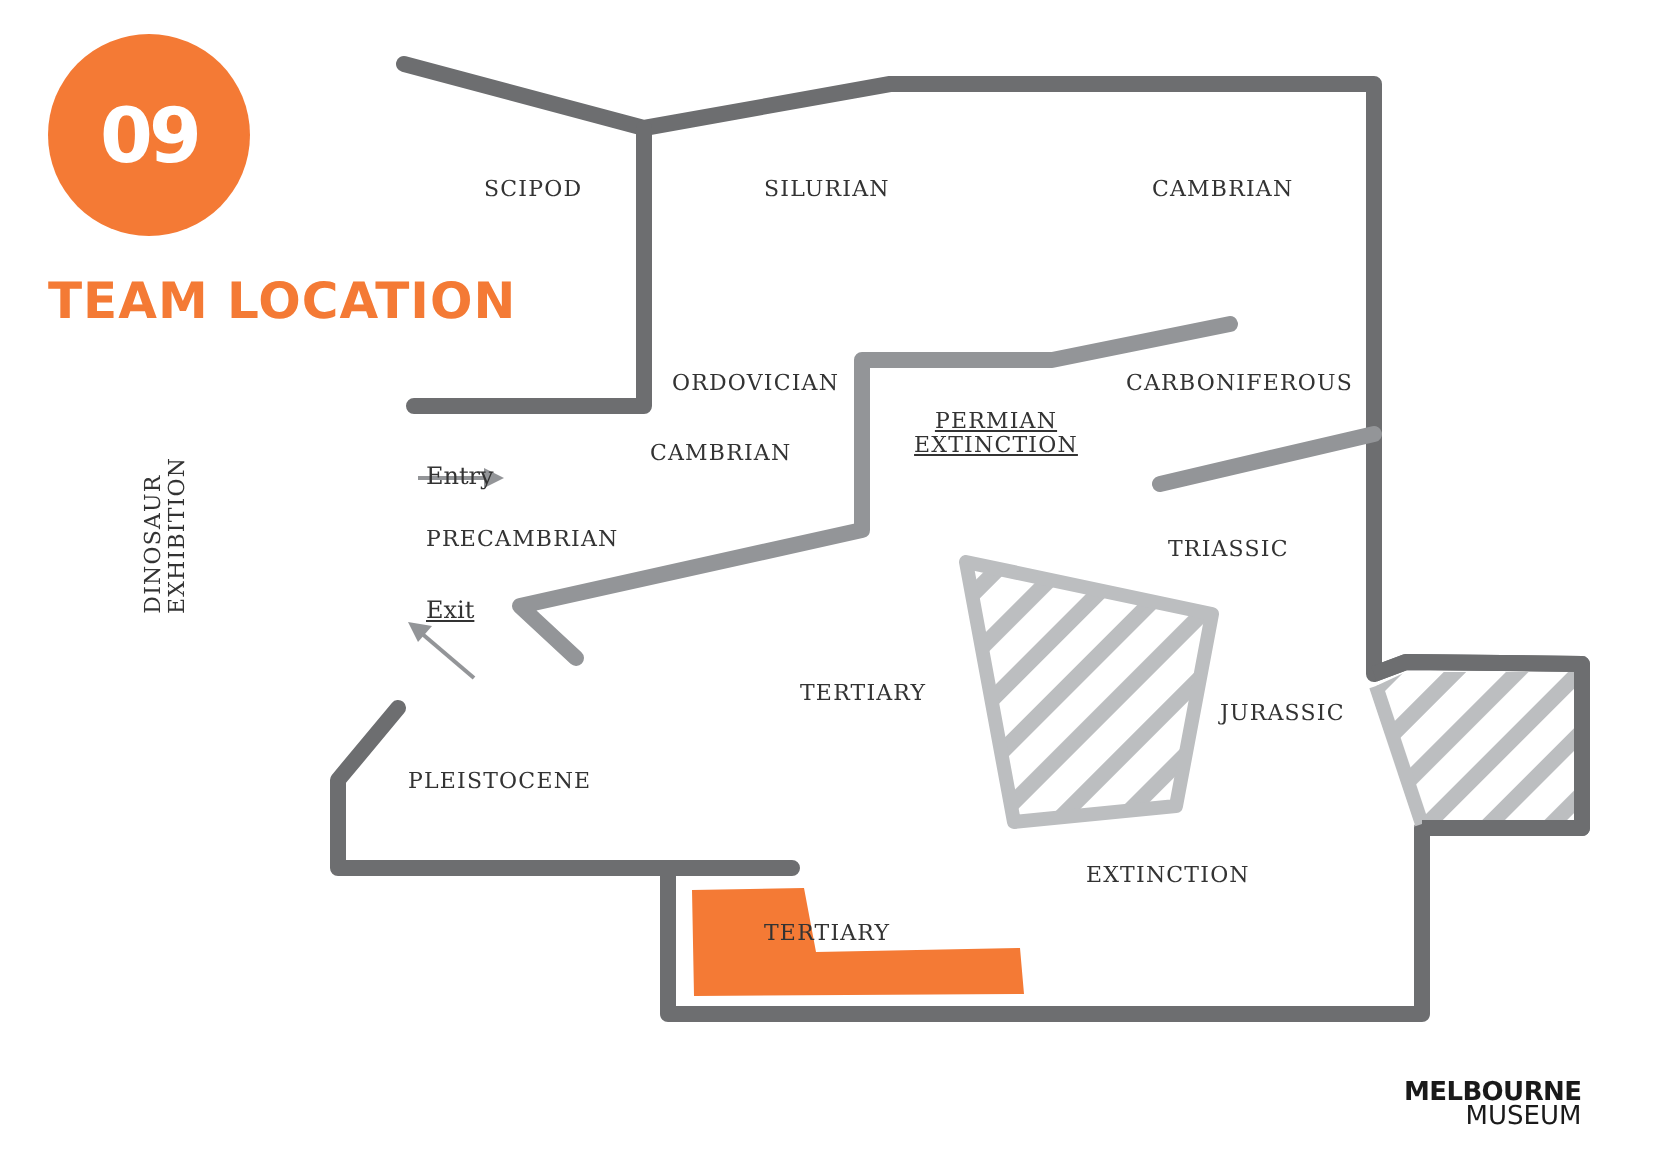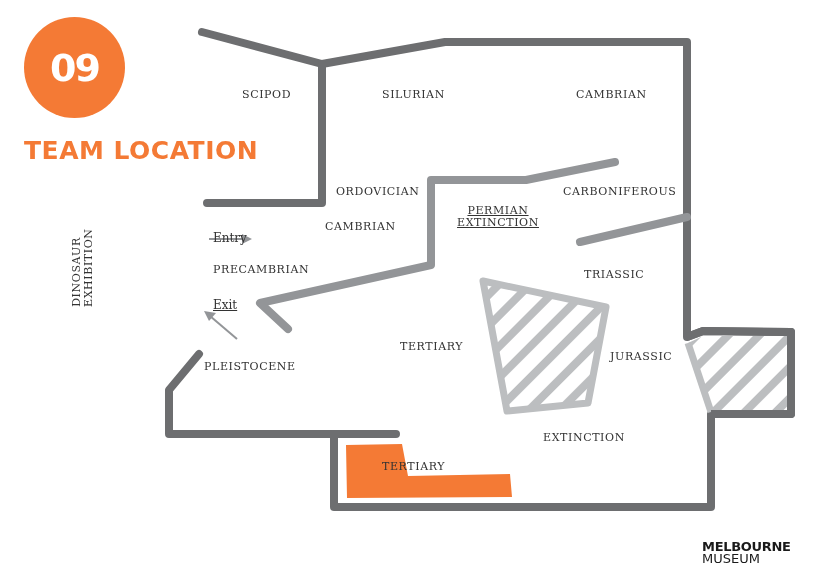--- a/index.html
+++ b/index.html
@@ -5,21 +5,21 @@
   html, body { margin:0; padding:0; background:#ffffff; }
   body { width:838px; height:576px; position:relative; overflow:hidden; font-family:"DejaVu Serif", serif; }
   .badge { position:absolute; left:24px; top:17px; width:101px; height:101px; border-radius:50%; background:#f47a35; display:flex; align-items:center; justify-content:center; }
   .badge span { color:#fff; font-family:"DejaVu Sans", sans-serif; font-weight:bold; font-size:38px; letter-spacing:-2px;text-align:center; }
   .team { position:absolute; left:24px; top:136px; color:#f47a35; font-family:"DejaVu Sans", sans-serif; font-weight:bold; font-size:25px; letter-spacing:0.5px; }
   svg.map { position:absolute; left:0; top:0; }
   .lbl { position:absolute; font-size:11px; color:#333; letter-spacing:0.6px; white-space:nowrap; font-family:"DejaVu Serif", serif; }
   .ctr { text-align:center; line-height:12px; }
   .small { font-size:12px; color:#333; letter-spacing:0;margin-left:44px; }
   .rot { position:absolute; left:71px; top:232px; width:70px; transform-origin:0 0; transform:rotate(-90deg) translate(-75px,0); font-size:11px; line-height:12px; text-align:center; color:#333; letter-spacing:0.6px; }
-  .logo { position:absolute; left:702px; top:541px; font-family:"DejaVu Sans", sans-serif; color:#1a1a1a; font-size:13px; line-height:12px; }
+  .logo { position:absolute; left:702px; top:541px; font-family:"DejaVu Sans", sans-serif; color:#1a1a1a; font-size:13px; line-height:12px;text-align:right; }
   .logo .b { font-weight:bold; letter-spacing:-0.3px; }
 </style>
 </head>
 <body>
 
 <div class="badge">
   <span>09</span>
 </div>
 <div class="team">TEAM LOCATION</div>
 
@@ -74,20 +74,20 @@
 <div class="lbl" style="left:563px;top:185px;">CARBONIFEROUS</div>
 <div class="lbl" style="left:325px;top:220px;">CAMBRIAN</div>
 <div class="lbl ctr" style="left:456px;top:205px;width:84px;text-decoration:underline;">
   <div>PERMIAN</div>
   <div>EXTINCTION</div>
 </div>
 <div class="lbl" style="left:213px;top:263px;">PRECAMBRIAN</div>
 <div class="lbl" style="left:584px;top:268px;">TRIASSIC</div>
 <div class="lbl" style="left:400px;top:340px;">TERTIARY</div>
 <div class="lbl" style="left:610px;top:350px;">JURASSIC</div>
-<div class="lbl" style="left:204px;top:360px;">PLEISTOCENE</div>
+<div class="lbl" style="left:204px;top:384px;">PLEISTOCENE</div>
 <div class="lbl" style="left:543px;top:431px;">EXTINCTION</div>
 <div class="lbl" style="left:382px;top:460px;">TERTIARY</div>
 
 <div class="logo">
   <div class="b">MELBOURNE</div>
   <div>MUSEUM</div>
 </div>
 
 </body></html>

